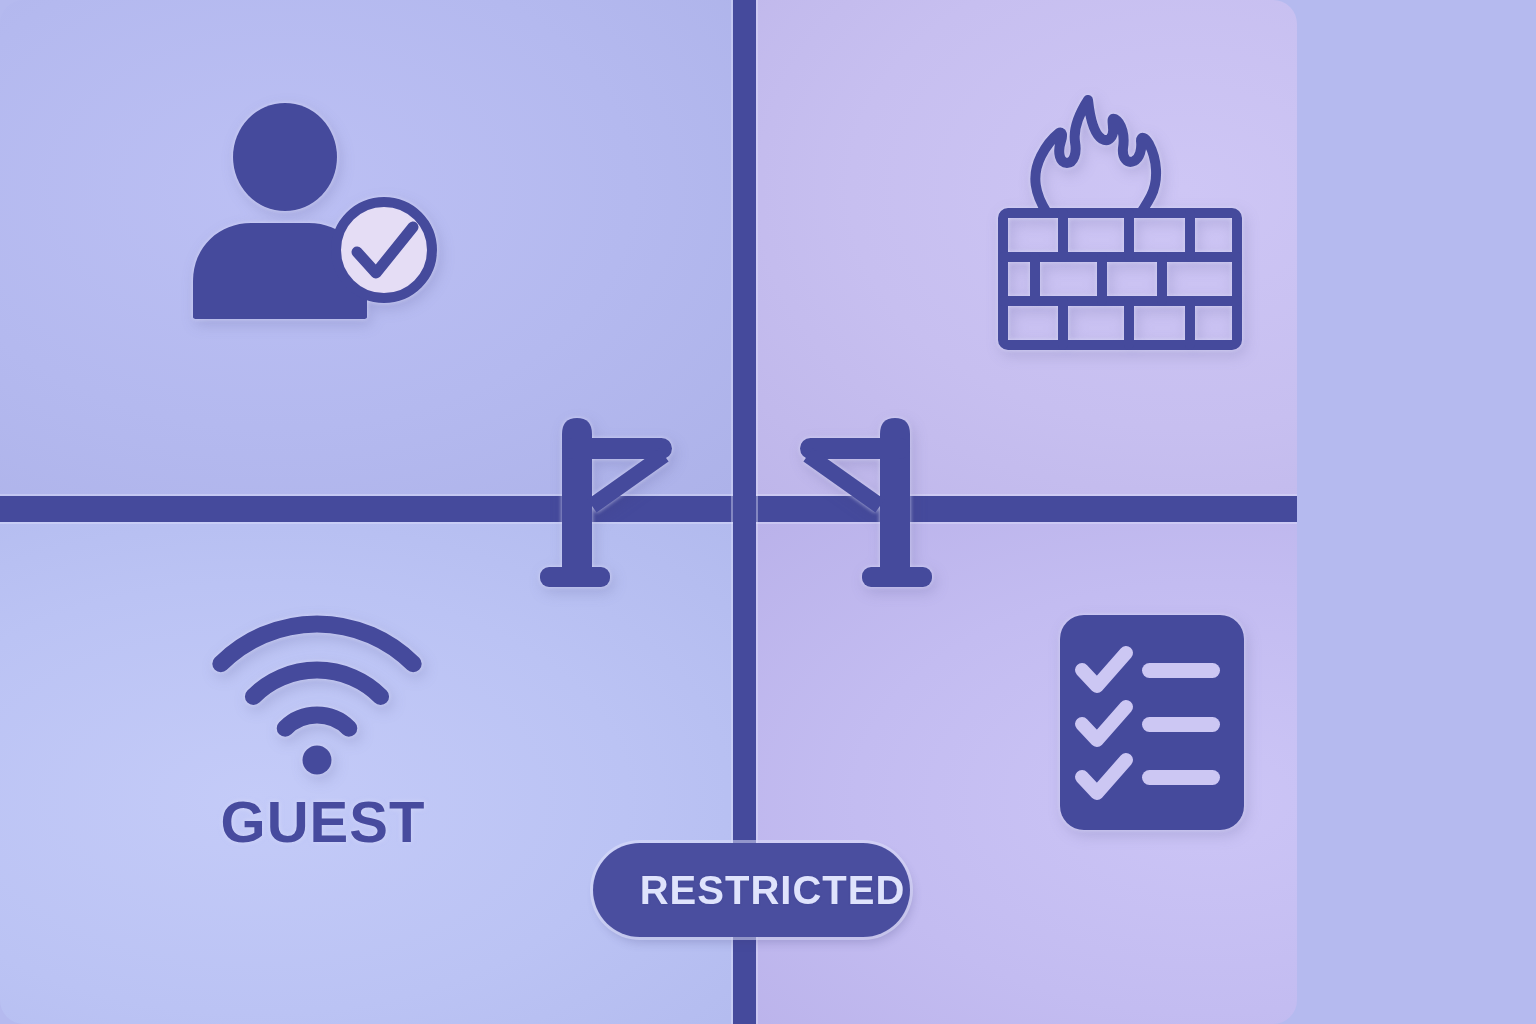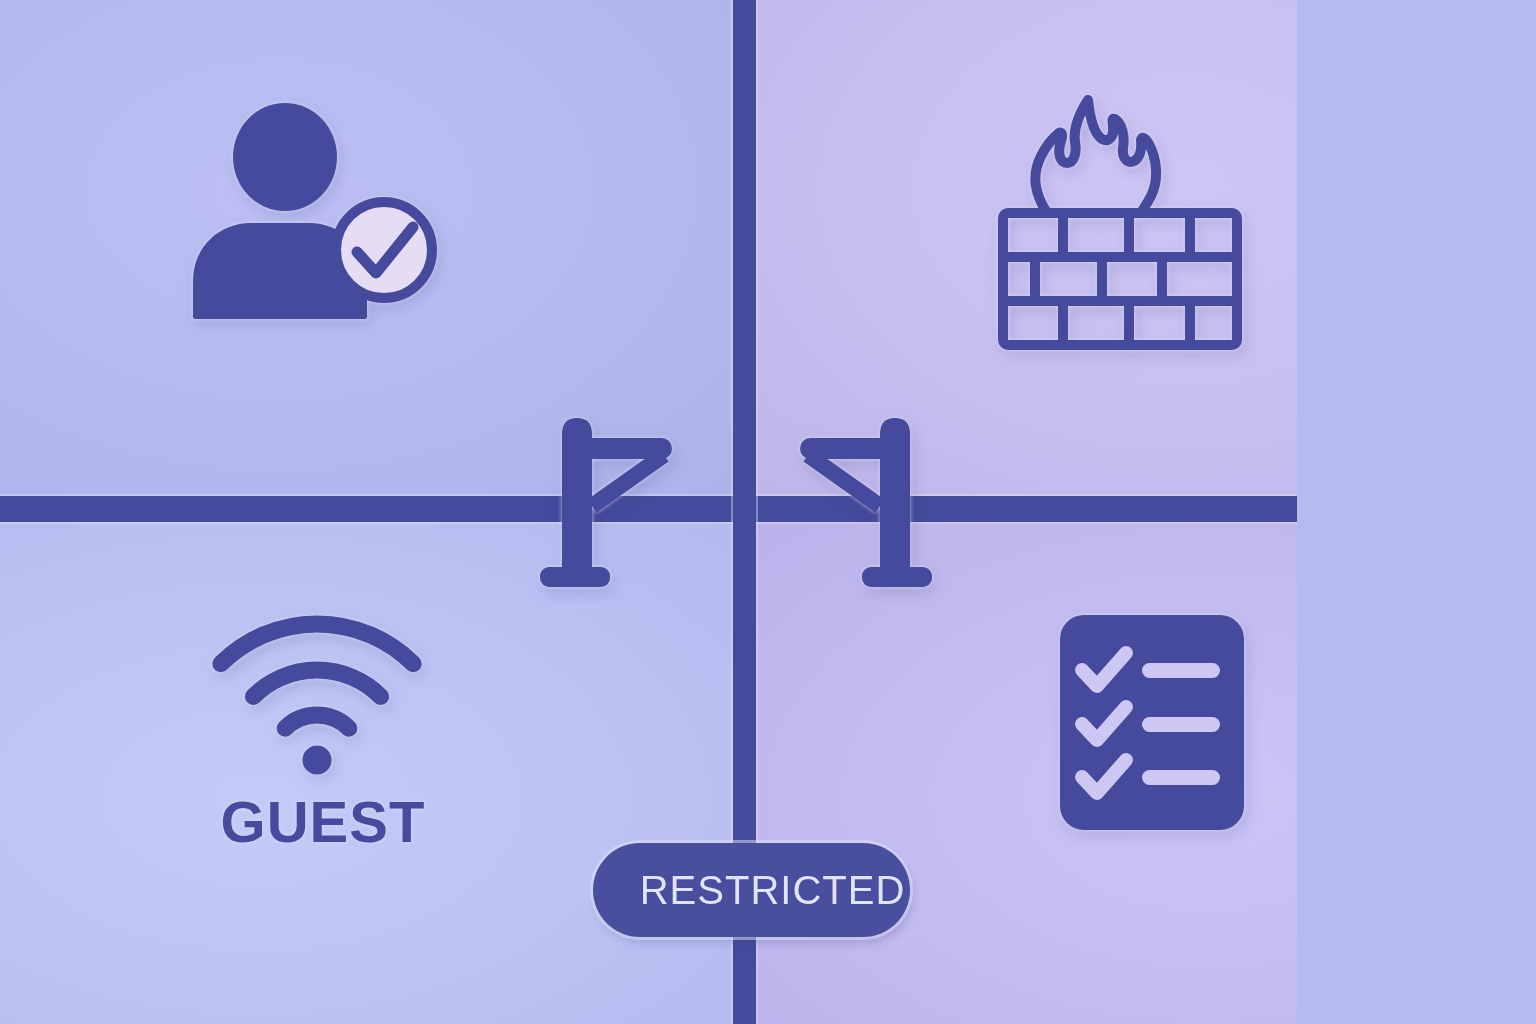--- a/index.html
+++ b/index.html
@@ -1,20 +1,21 @@
 <!DOCTYPE html>
 <html><head>
 <meta charset="utf-8">
 <style>
   html,body{margin:0;padding:0;background:#b5baef;}
   .canvas{
     position:relative;
     width:1297px;height:1024px;
     overflow:hidden;
     font-family:"Liberation Sans",sans-serif;
+    border-radius:24px;
   }
   .quad{position:absolute;}
   .quad.tl{left:0;top:0;width:733px;height:496px;
     background:radial-gradient(ellipse at 38% 38%,#bcc0f4 0%,#b4b9ef 55%,#adb2e9 100%);}
   .quad.tr{left:756px;top:0;width:780px;height:496px;
     background:radial-gradient(ellipse at 55% 38%,#cec6f5 0%,#c7bff0 55%,#beb6ea 100%);}
   .quad.bl{left:0;top:522px;width:733px;height:502px;
     background:radial-gradient(ellipse at 35% 55%,#c4cbf8 0%,#bbc3f4 55%,#b2baee 100%);}
   .quad.br{left:756px;top:522px;width:780px;height:502px;
     background:radial-gradient(ellipse at 58% 55%,#ccc5f6 0%,#c3bcf1 55%,#bab2ea 100%);}
@@ -46,21 +47,21 @@
   .caption.guest{left:323px;top:791px;font-size:58px;line-height:61px;}
   .caption.access{left:1163px;top:862px;font-size:45px;line-height:48px;}
 
   .badge{
     position:absolute;left:593px;top:843px;width:317px;height:94px;
     background:#4a4e9f;border-radius:47px;
     display:flex;align-items:center;justify-content:center;
     box-shadow:0 0 0 3px rgba(226,228,252,0.5),3px 6px 10px rgba(62,62,124,0.22);
   }
   .badge span{
-    color:#dfe3fc;font-size:40px;font-weight:400;letter-spacing:1px;
+    color:#dfe3fc;font-size:40px;font-weight:700;letter-spacing:1px;
     text-shadow:0 0 2px rgba(62,66,140,0.5);
     margin-left:42px;
   }
 </style>
 </head>
 <body>
 
 <div class="canvas">
 
   <div class="quad tl"></div>

